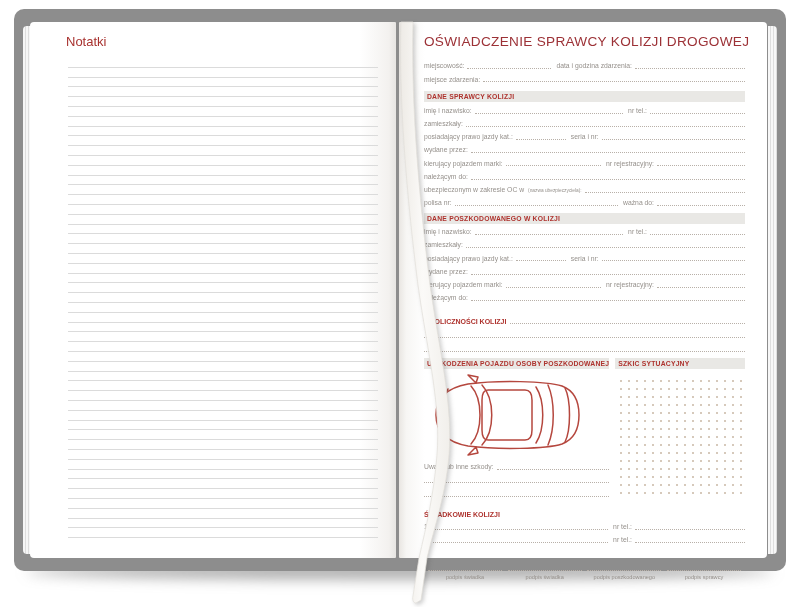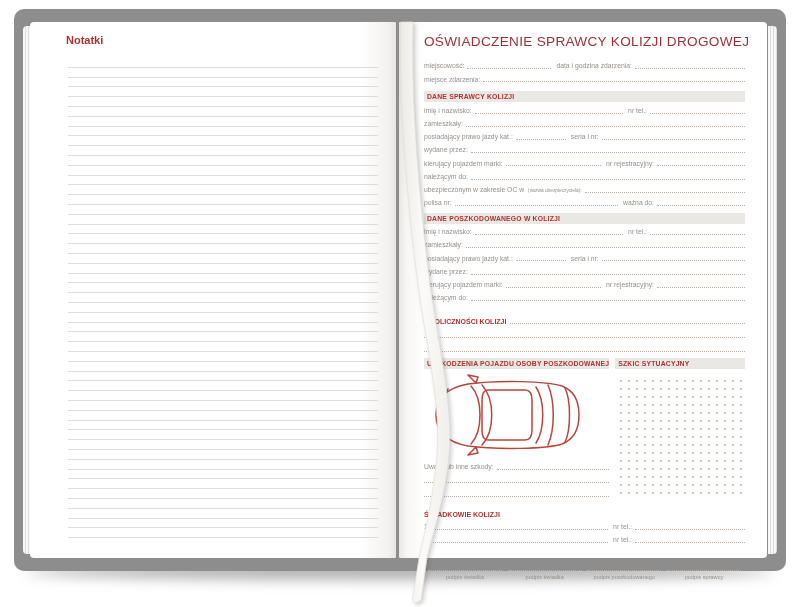--- a/index.html
+++ b/index.html
@@ -16,21 +16,21 @@
          background:repeating-linear-gradient(to right,#f7f7f7 0 1.6px,#dedede 1.6px 3.2px);}
   .stack.left{left:23px;border-radius:4px 0 0 4px;}
   .stack.right{left:768px;border-radius:0 4px 4px 0;}
   
   .page{position:absolute;top:22px;height:536px;background:#fff;}
   .page-left{left:30px;width:366px;border-radius:4px 1px 1px 4px;
              background:linear-gradient(to right,#ffffff 0 90%,#f3f1ef 98%,#e7e5e2 100%);}
   .page-right{left:399px;width:368px;border-radius:1px 4px 4px 1px;
               background:linear-gradient(to right,#e9e6e2 0,#f7f6f4 2%,#ffffff 7%);}
   
-  .notatki{position:absolute;left:36px;top:12px;font-size:11px;font-weight:bold;color:#a8322f;}
+  .notatki{position:absolute;left:36px;top:12px;font-size:13px;font-weight:normal;color:#a8322f;}
   .ruled{position:absolute;left:38px;right:18px;top:36px;height:486px;
          background:repeating-linear-gradient(to bottom,transparent 0 8.8px,#dbdbdb 8.8px 9.8px);}
   
   .form{position:absolute;left:25px;right:22px;top:10px;bottom:8px;}
   .form-title{font-size:13.6px;color:#9c3136;letter-spacing:.3px;margin:2px 0 10px 0;white-space:nowrap;}
   .row{display:flex;align-items:flex-end;height:13.2px;}
   .row.tall{height:14px;}
   .lbl{font-size:6.8px;color:#95908b;line-height:1;white-space:nowrap;margin:0 3px 2px 0;}
   .lbl.after{margin-left:5px;}
   .lbl.tiny{font-size:4.8px;margin-left:1px;}

